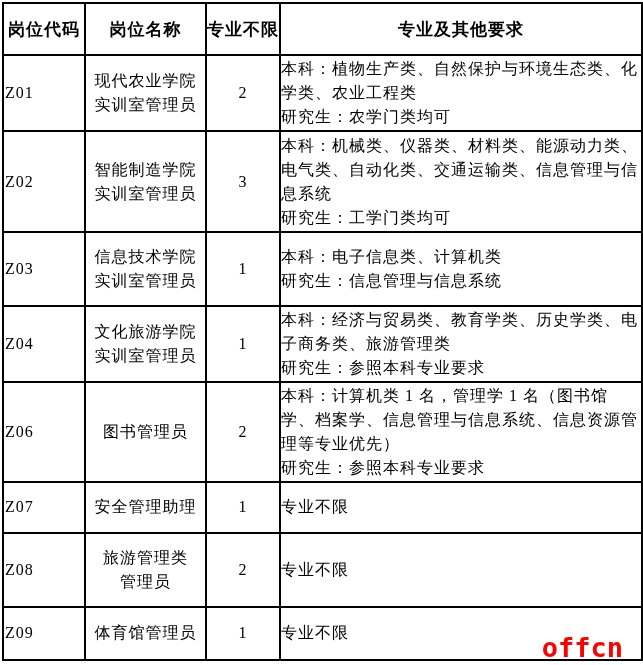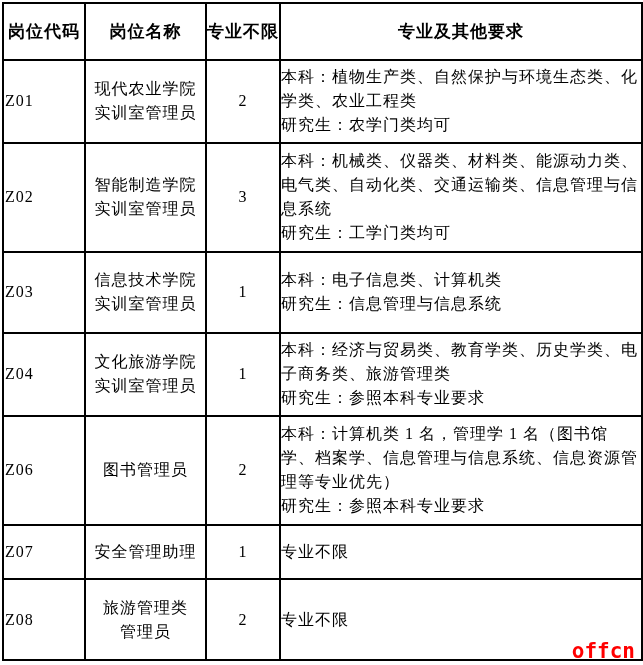--- a/index.html
+++ b/index.html
@@ -27,23 +27,23 @@
   td.c-code{text-align:left;width:82px;}
   td.c-name{text-align:center;width:121px;white-space:pre-line;padding:12px 4px;}
   td.c-count{text-align:center;width:74px;}
   td.c-req{text-align:left;white-space:pre-line;padding:1px 0;}
   col.code{width:82px;} col.name{width:121px;} col.count{width:74px;} col.req{width:362px;}
   tr.h-head{height:52px;} tr.h-z01{height:70px;} tr.h-z02{height:97px;}
   tr.h-z03{height:53px;border-radius:11px;} tr.h-z04{height:69px;} tr.h-z05{height:53px;}
   tr.h-z06{height:98px;} tr.h-z07{height:47px;border-radius:17px;} tr.h-z08{height:49px;}
   tr.h-z09{height:53px;}
   .watermark{
-    position:absolute;right:8px;bottom:2px;
+    position:absolute;right:20px;bottom:2px;
     font-family:"DejaVu Sans Mono","Liberation Mono",monospace;
-    font-weight:bold;font-size:21px;letter-spacing:0;
+    font-weight:bold;font-size:27px;letter-spacing:0;
   }
 </style>
 </head>
 <body>
 
 <div class="page">
   <table>
     <colgroup>
       <col class="code">
         <col class="name">
@@ -102,16 +102,22 @@
       <td class="c-count">1</td>
       <td class="c-req">专业不限</td>
     </tr>
     <tr class="h-z08">
       <td class="c-code">Z08</td>
       <td class="c-name">旅游管理类
 管理员</td>
       <td class="c-count">2</td>
       <td class="c-req">专业不限</td>
     </tr>
+    <tr class="h-z09">
+      <td class="c-code">Z09</td>
+      <td class="c-name">体育馆管理员</td>
+      <td class="c-count">1</td>
+      <td class="c-req">专业不限</td>
+    </tr>
   </tbody>
     </table>
   <div class="watermark" style="color: rgb(255, 0, 0);">offcn</div>
 </div>
 
 </body></html>

